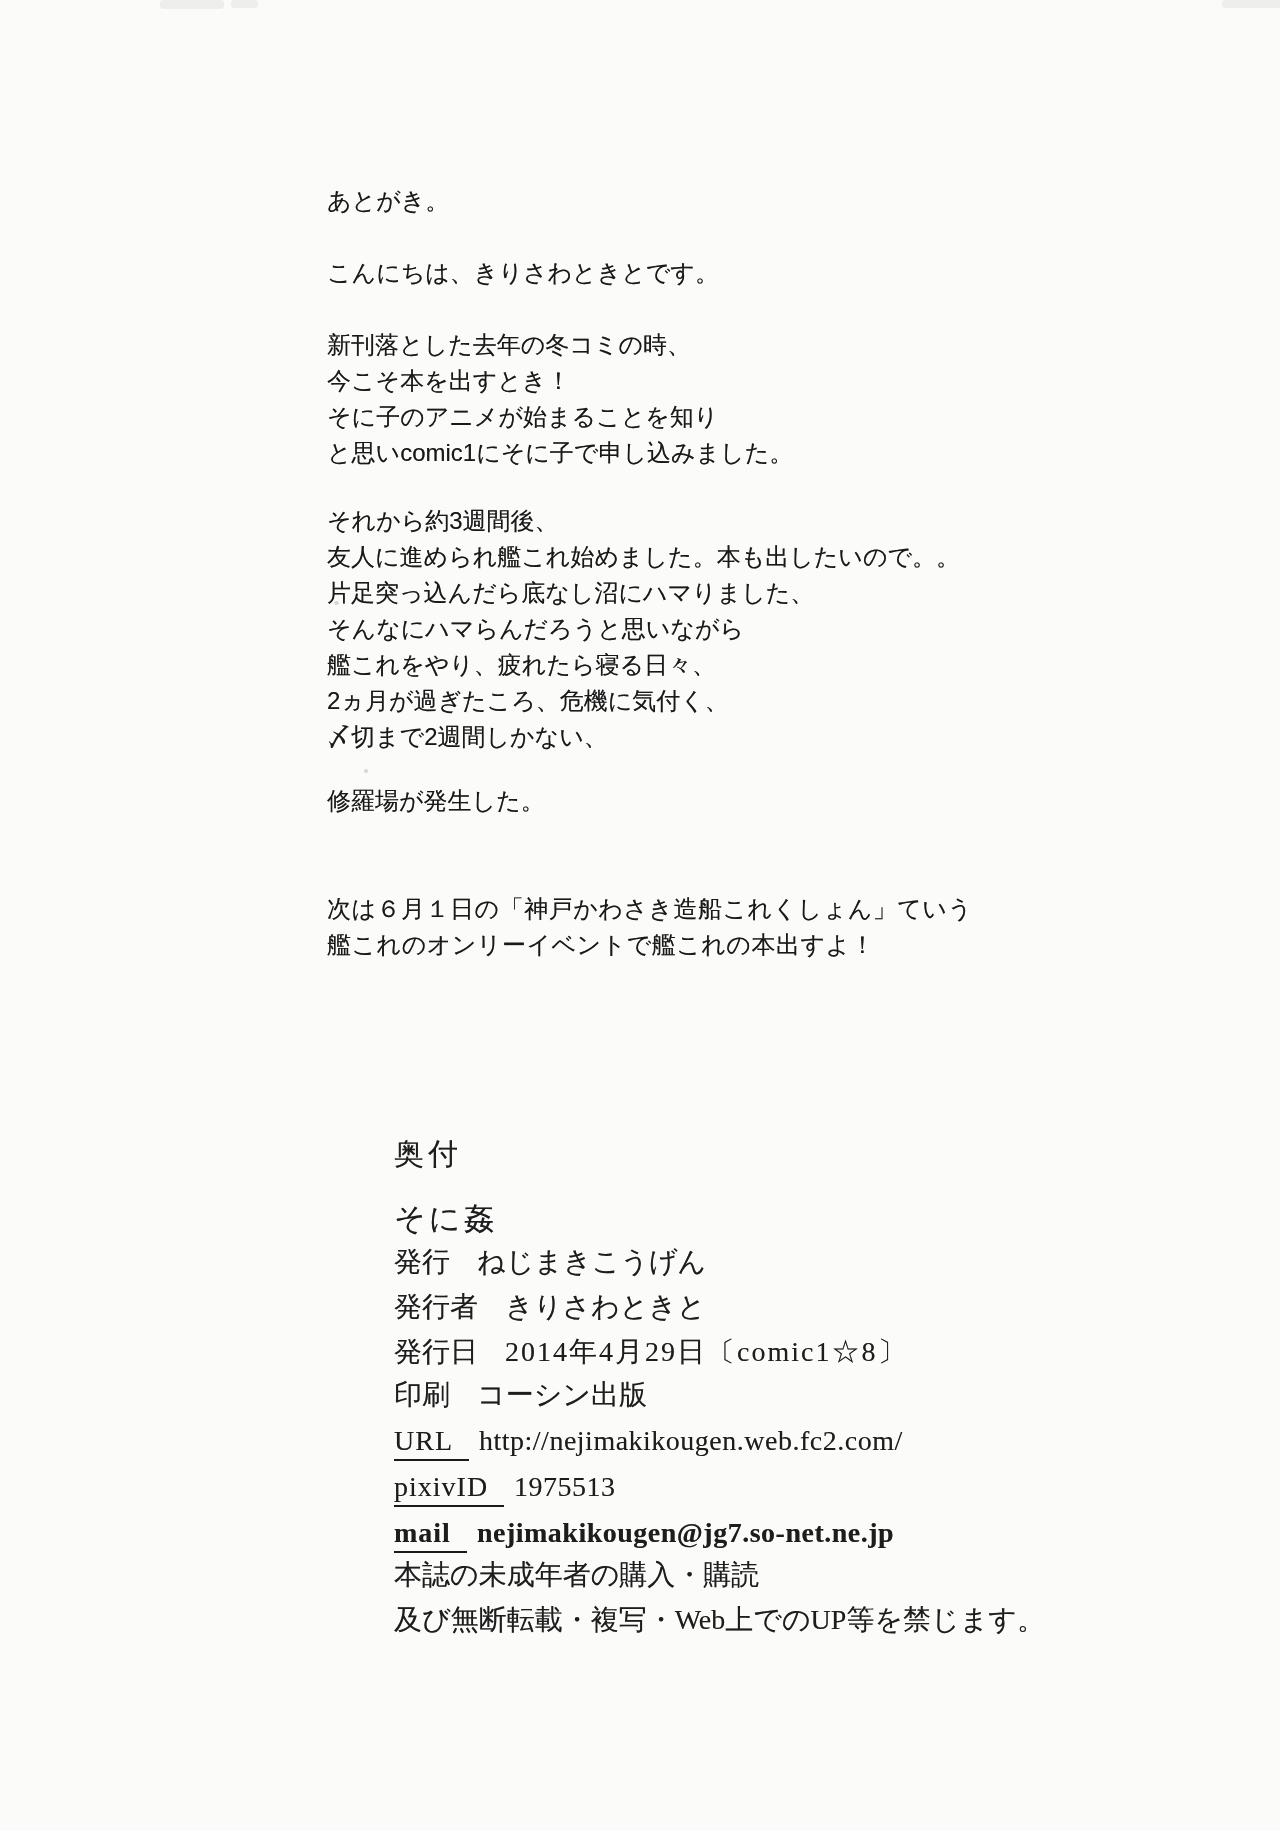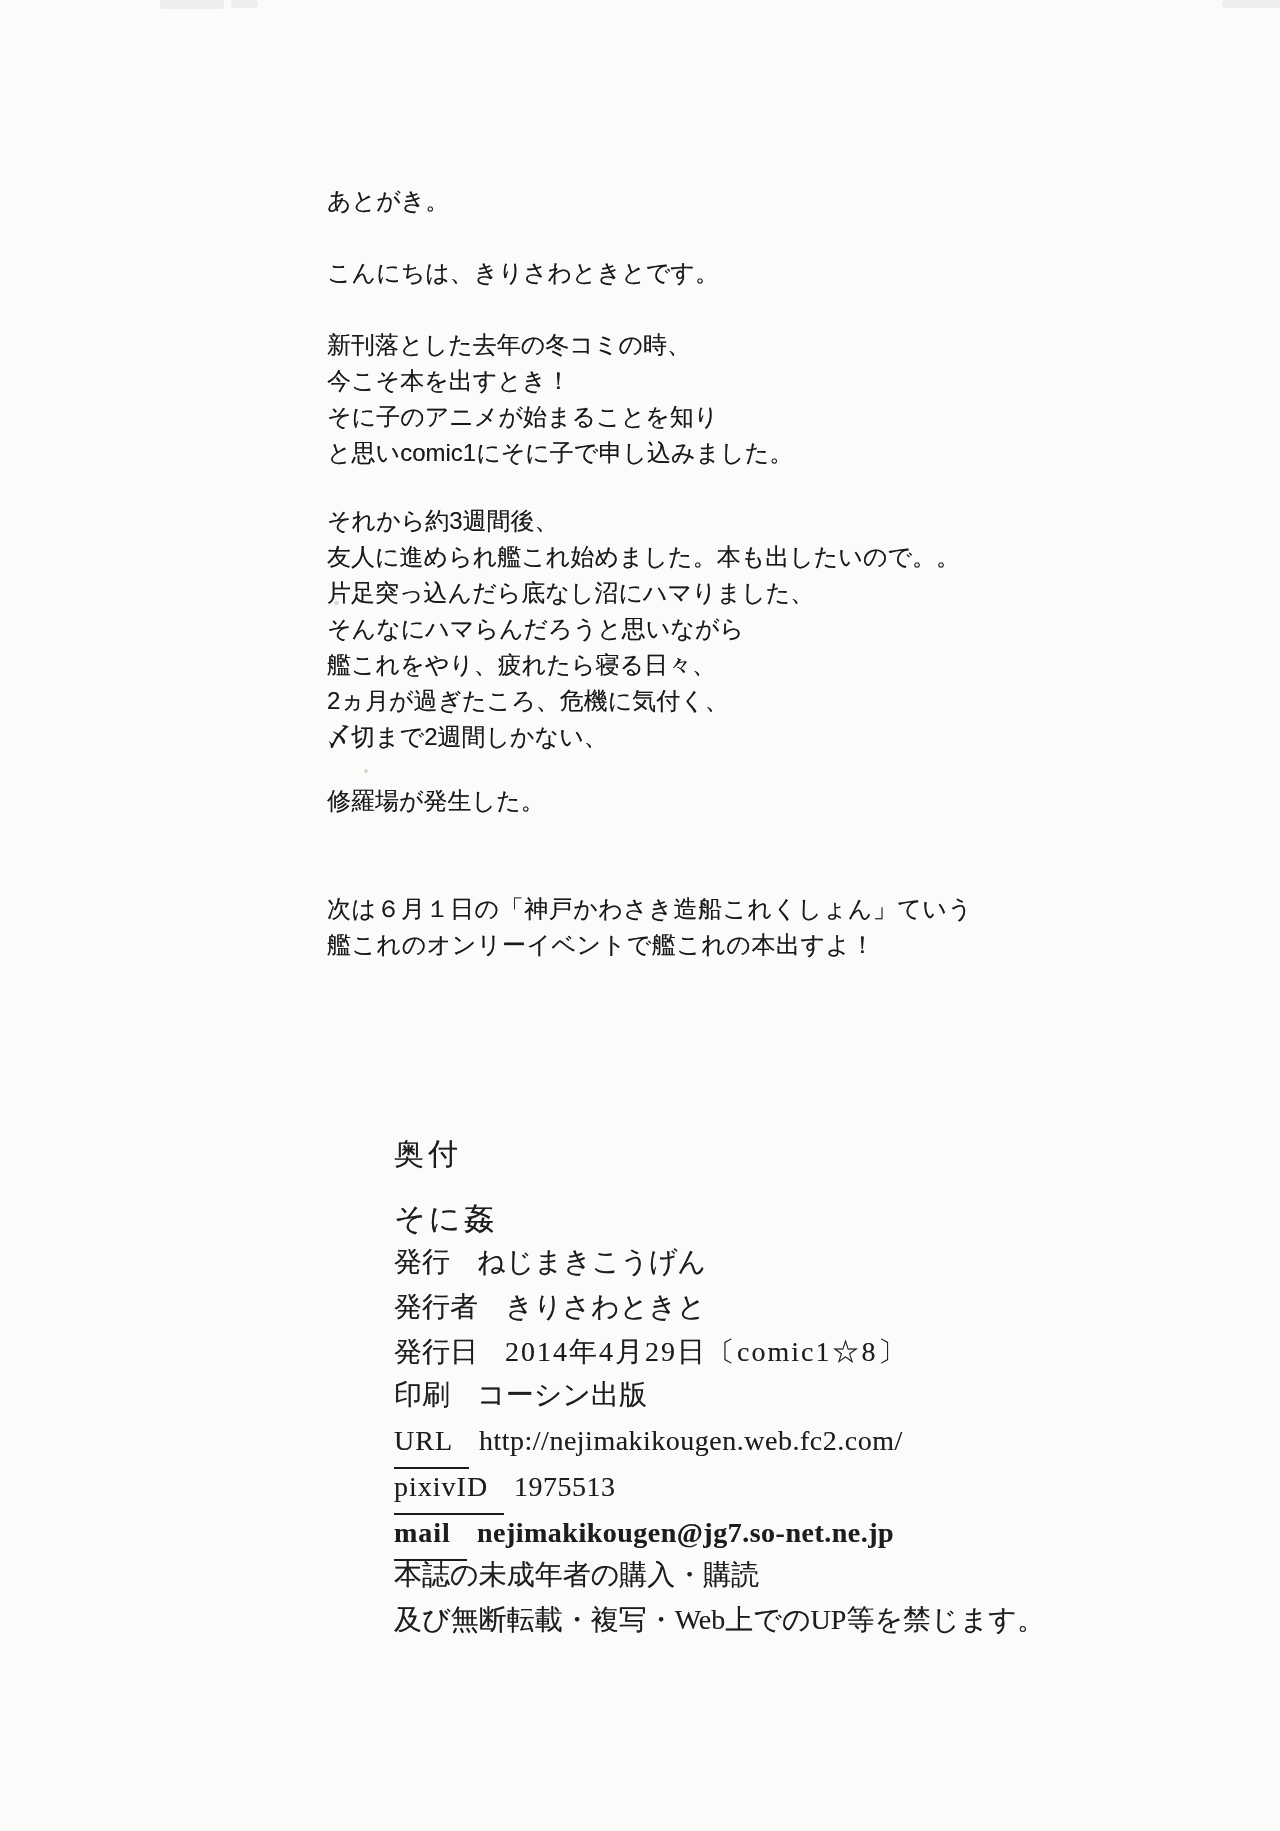--- a/index.html
+++ b/index.html
@@ -52,21 +52,21 @@
   .c-row.r3{top:250px;}
   .c-row.r4{top:296px;}
   .c-row.r5{top:342px;}
   .c-row.r6{top:388px;font-weight:bold;}
   .c-notice.n0{top:430px;}
   .c-notice.n1{top:475px;}
   .lab{display:inline-block;margin-right:27px;}
   .ulab{
     display:inline-block;
     border-bottom:2px solid #1b1b1b;
-    padding:0 16px 9px 0;margin-right:10px;
+    padding:0 16px 1px 0;margin-right:10px;
     letter-spacing:1px;
   }
   .val.spread{letter-spacing:2px;}
   .val.latin{letter-spacing:.5px;margin-top:12px;}
 </style>
 </head>
 <body>
 
 <div class="page">
 

